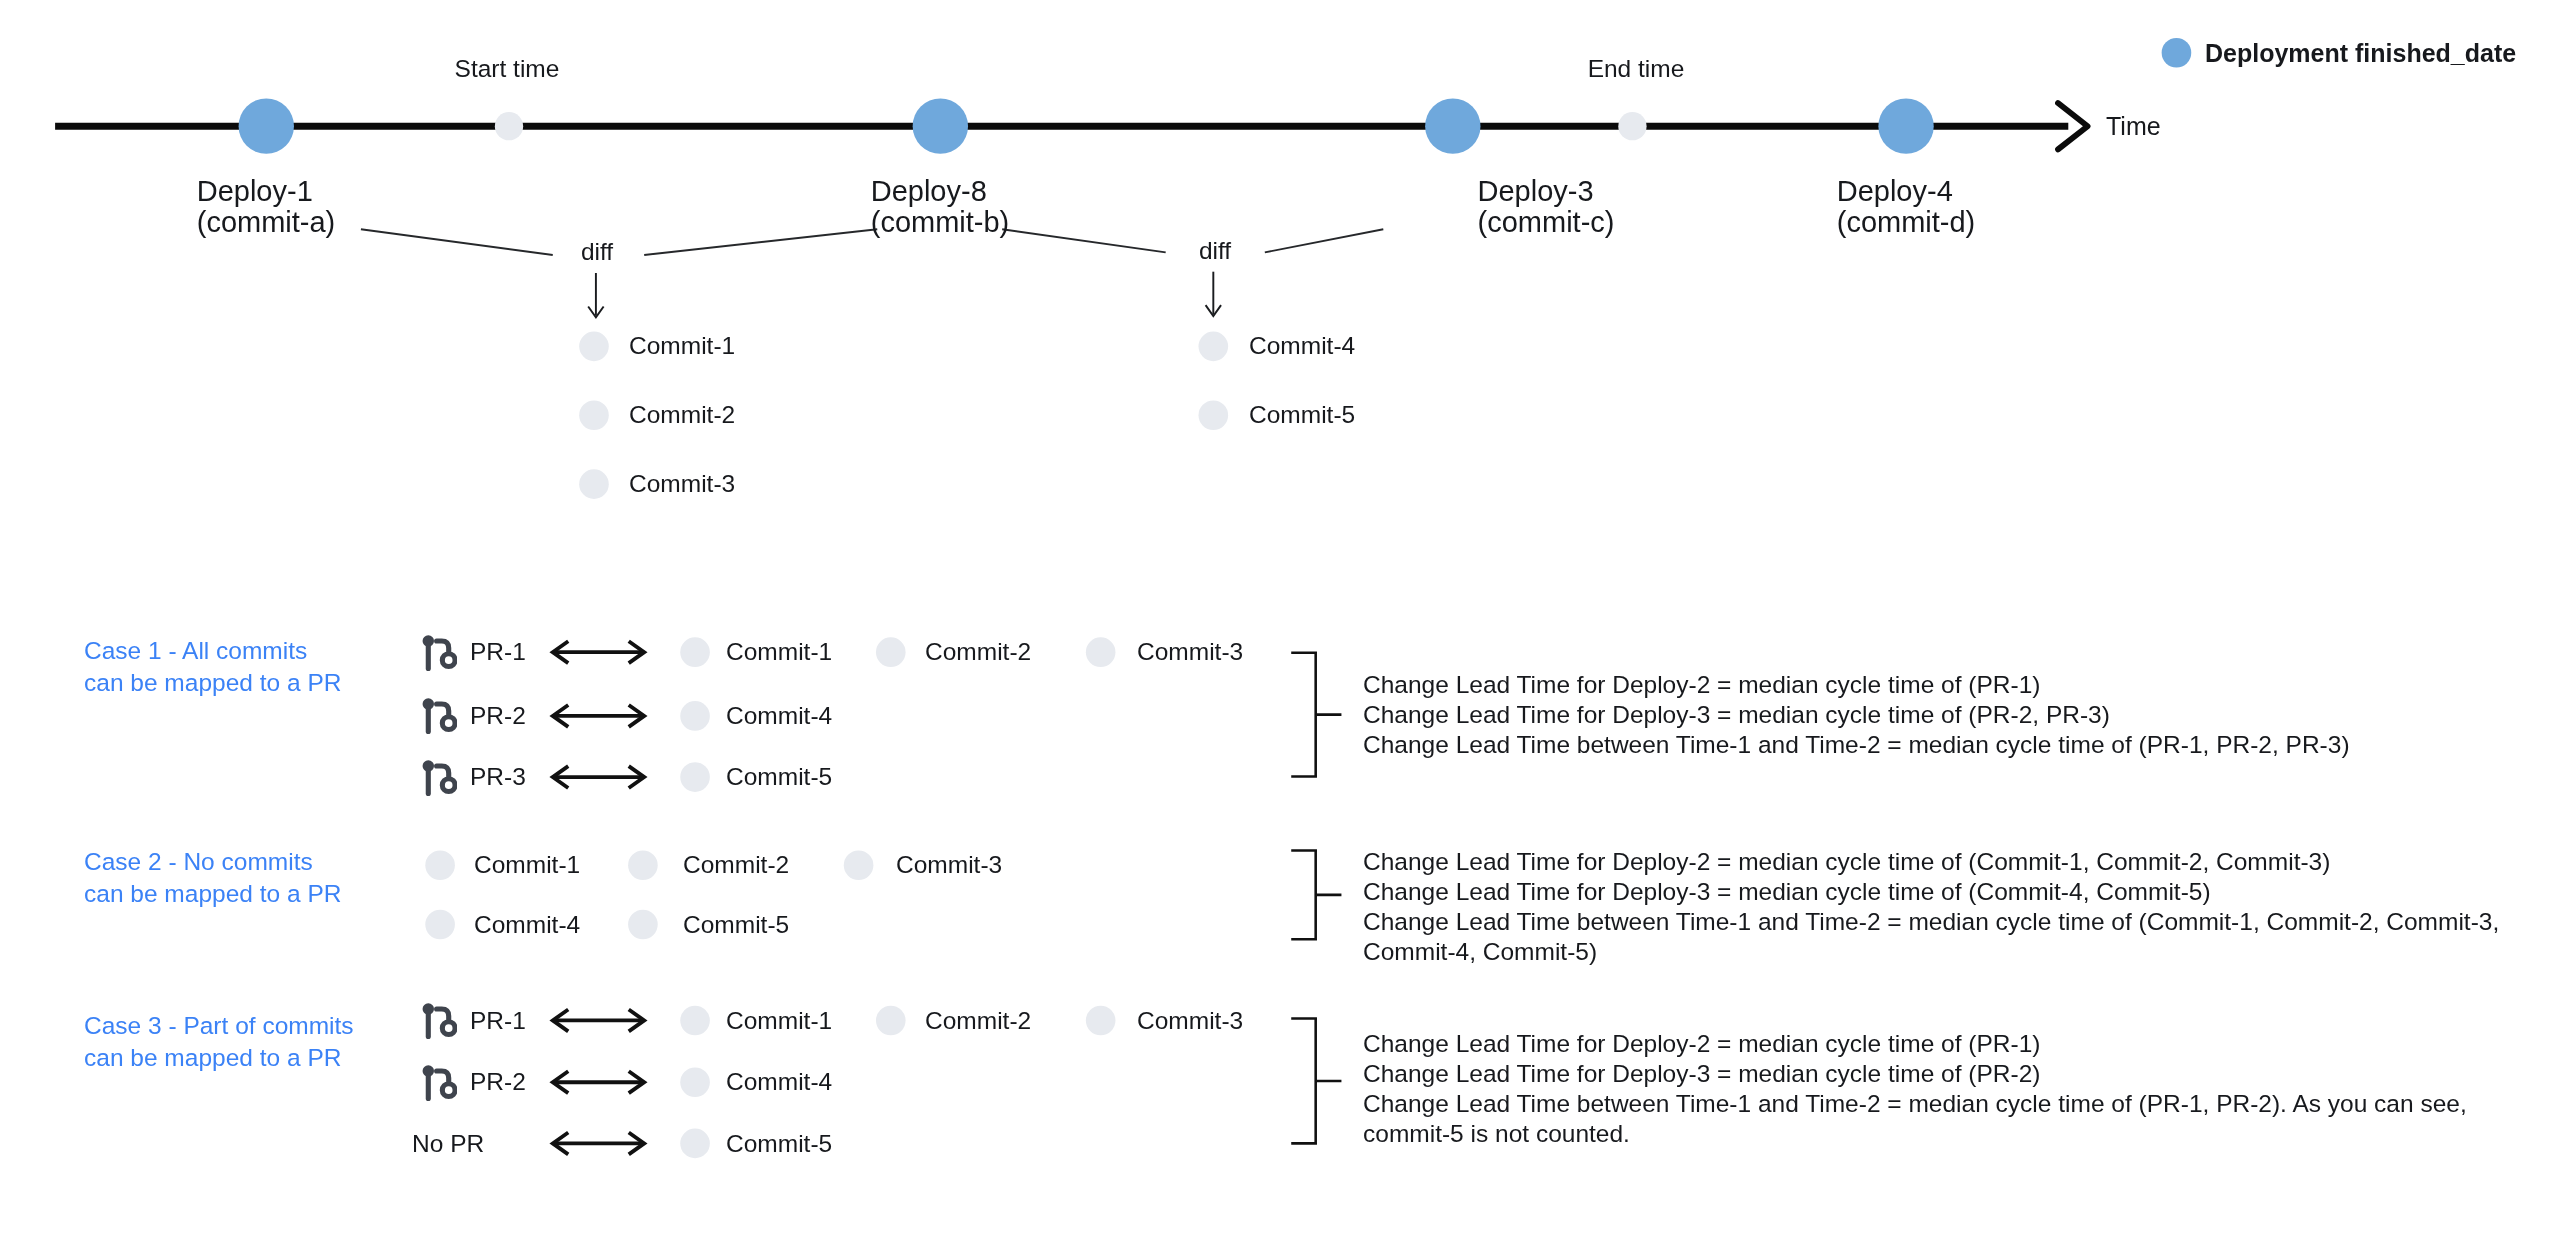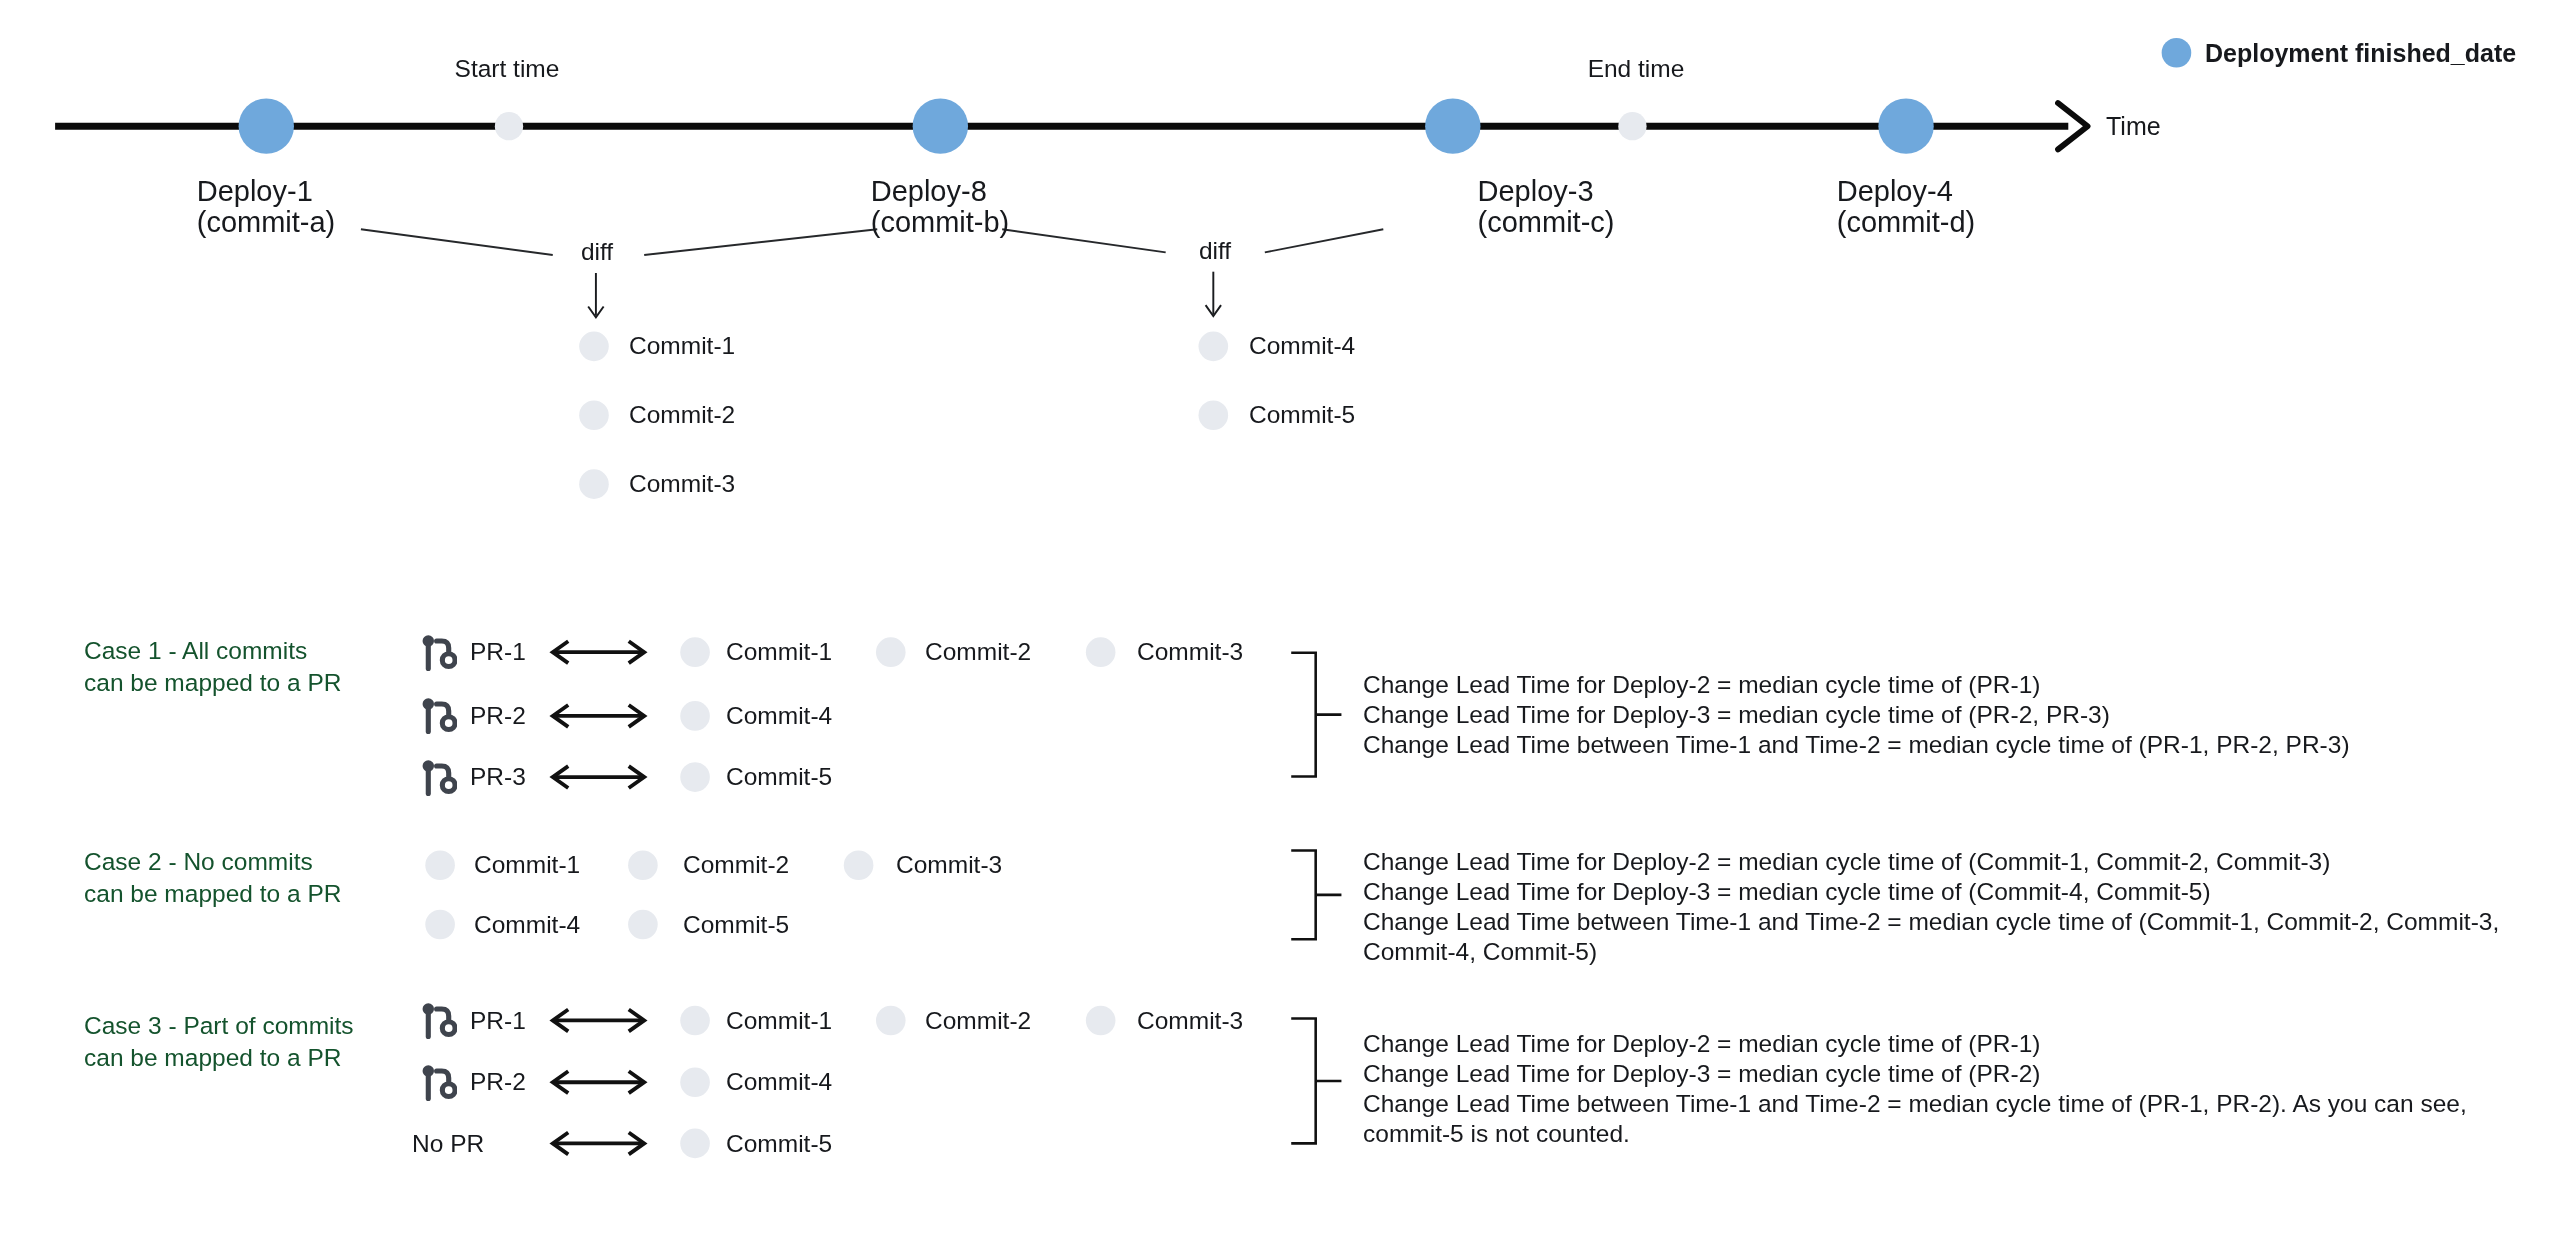--- a/index.html
+++ b/index.html
@@ -4,21 +4,21 @@
 <style>
   html,body{margin:0;padding:0;background:#ffffff;}
   .canvas{
     position:relative; width:2516px; height:1258px; background:#ffffff;
     font-family:"Liberation Sans", sans-serif; color:#17191d; overflow:hidden;
   }
   .t{position:absolute; font-size:24.5px; line-height:28px; white-space:nowrap; color:#17191d;}
   .tc{transform:translateX(-50%); text-align:center;}
   .deploy-label{position:absolute; transform:translateX(-50%); text-align:left;
     font-size:29px; line-height:31px; white-space:nowrap;}
-  .case-title{position:absolute; font-size:24.5px; line-height:32px; color:#14532d; white-space:nowrap;}
+  .case-title{position:absolute; font-size:24.5px; line-height:32px; color:#3b82f6; white-space:nowrap;}
   .notes{position:absolute; font-size:24.5px; line-height:30px; width:1153px; white-space:normal;}
   .overlay{position:absolute; left:0; top:0;}
   .pr-icon{position:absolute; width:37px; height:37px;}
 </style>
 </head>
 <body>
 
 <div class="canvas">
 
   <svg class="overlay" width="2576" height="1258" viewBox="0 0 4000 1954">

